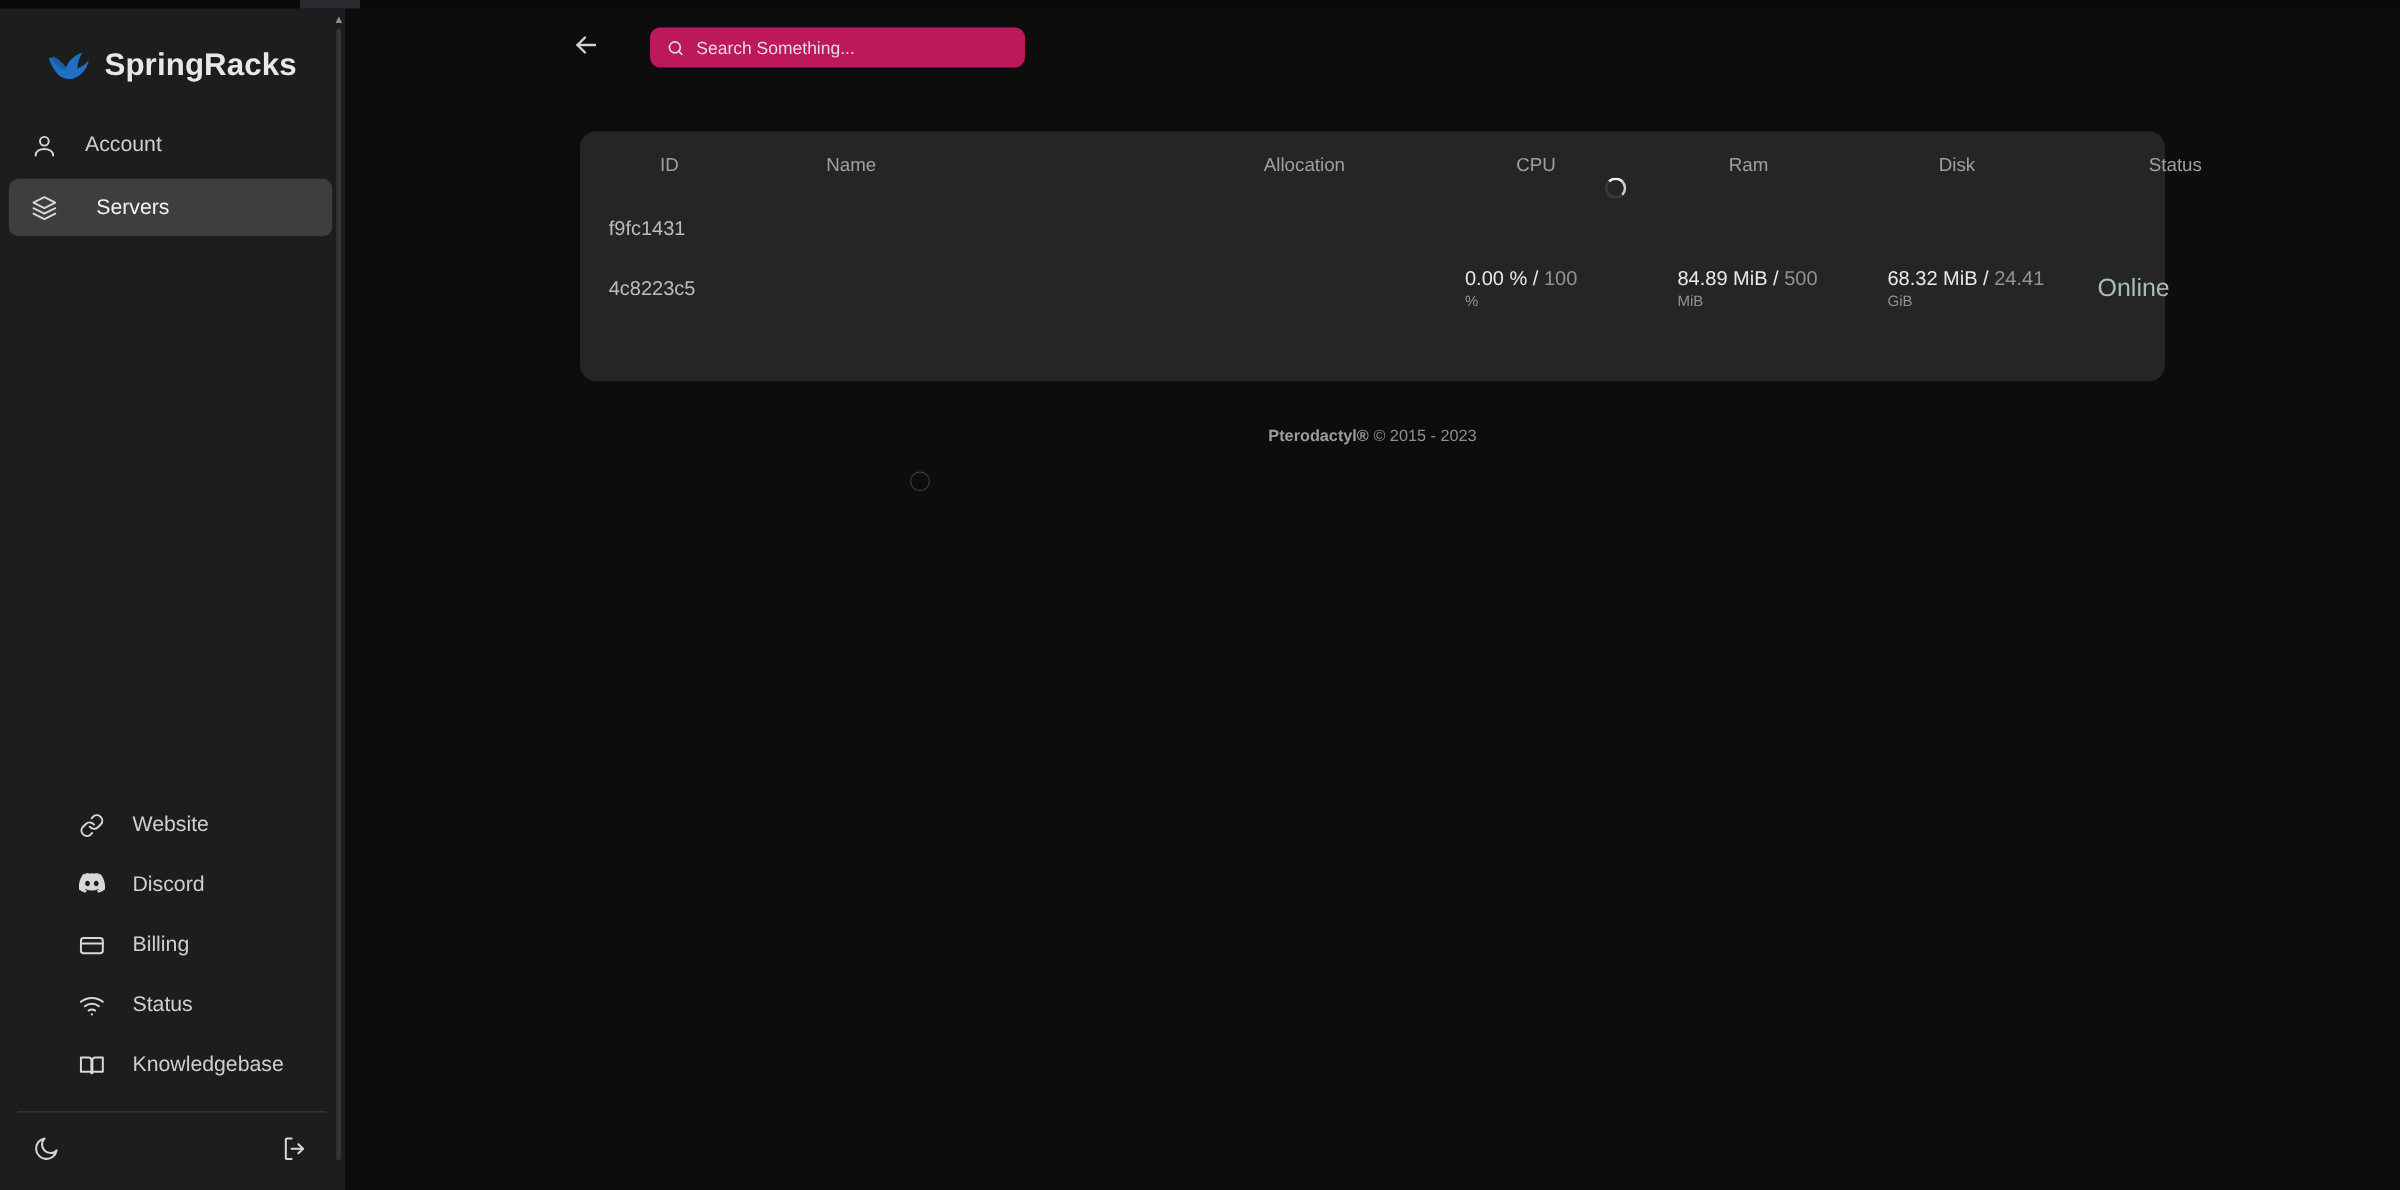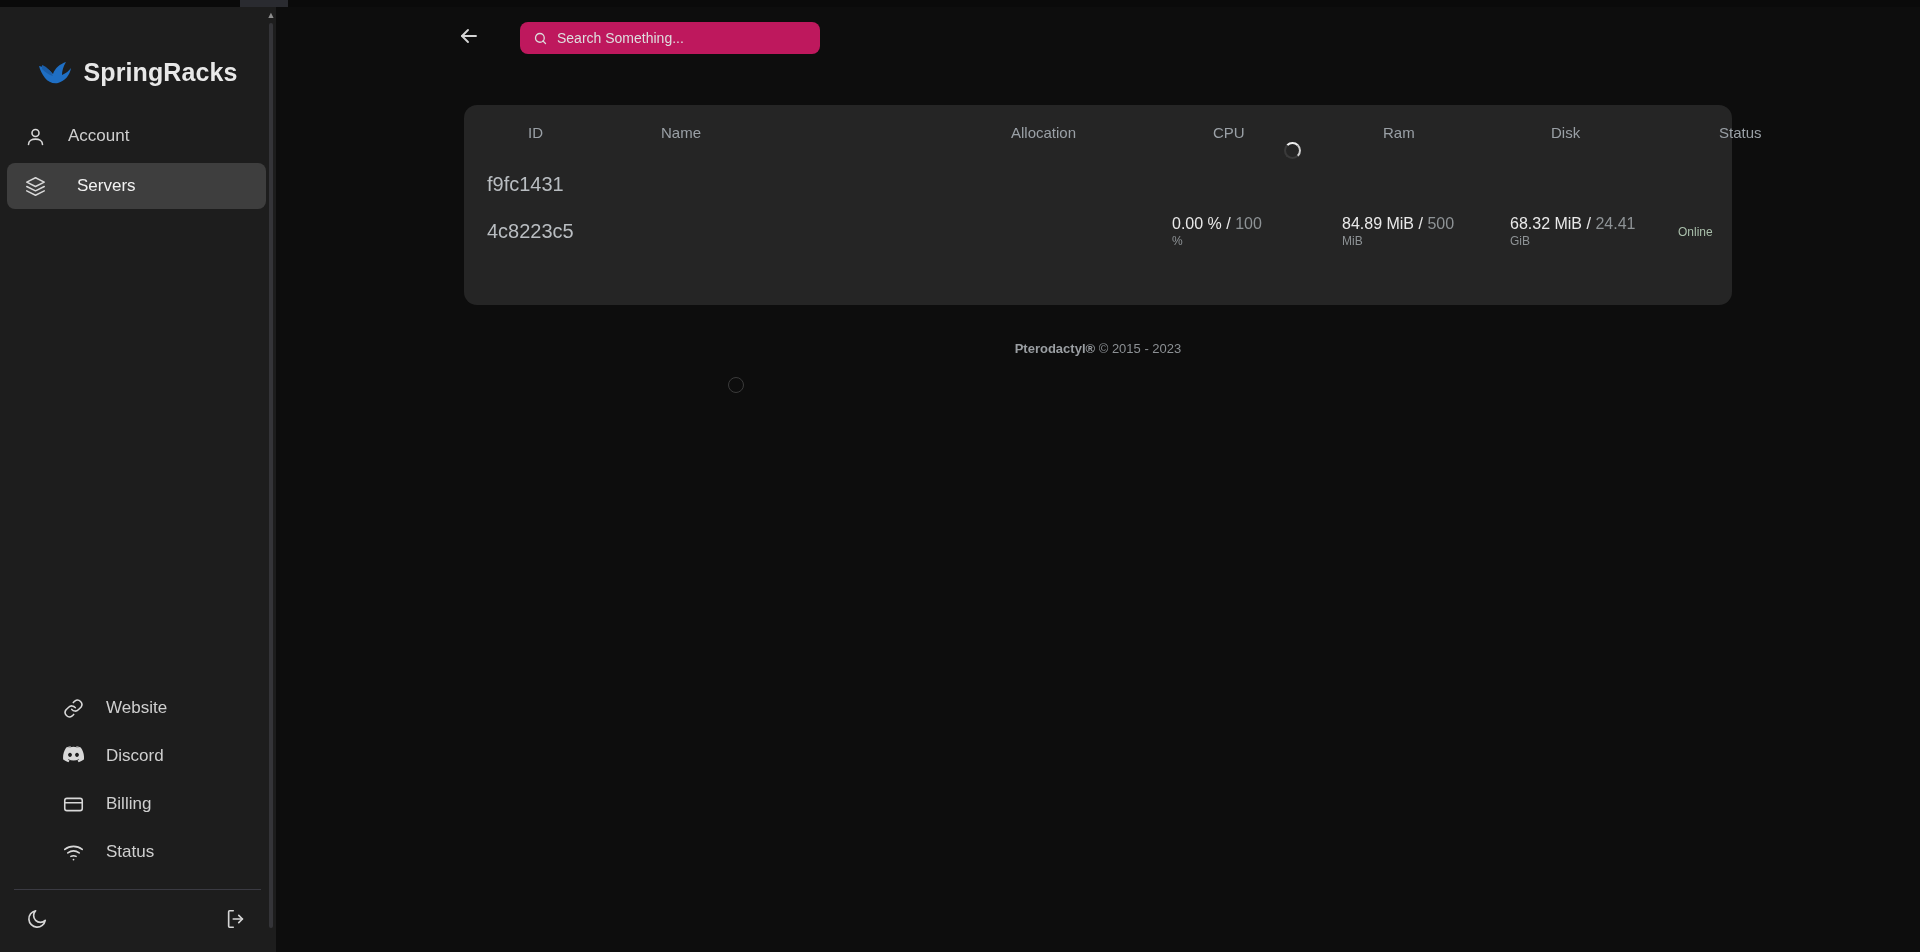--- a/index.html
+++ b/index.html
@@ -23,21 +23,21 @@
   }
 
   
   .sidebar {
     position:absolute; top:7px; left:0; width:275px; height:945px;
     background:#1d1d1d;
     display:flex; flex-direction:column;
   }
   .brand {
     display:flex; align-items:center; justify-content:center;
-    gap:12px; height:78px; padding-top:12px;margin-top:20px;
+    gap:12px; height:78px; padding-top:12px;
   }
   .brand-logo { width:34px; height:26px; flex:none; }
   .brand-name {
     font-size:25px; font-weight:700; color:#e8e8e8; letter-spacing:.1px;
   }
 
   .nav-top { padding:8px 9px 0 7px; }
   .nav-item {
     display:flex; align-items:center; gap:22px;
     height:46px; padding:0 18px; border-radius:8px;
@@ -111,26 +111,26 @@
     grid-template-columns:133px 350px 202px 170px 168px 168px 77px;
     align-items:center;
     padding:0 23px;
   }
   .row-head { height:55px;margin-left:41px; }
   .row-head .cell { color:#9aa0a6; font-size:15px; }
   .row-body { height:47px; }
   .row-body.r1 { height:48px; }
 
   .cell { white-space:nowrap; }
-  .cell.c-id { color:#b9bdc1; font-size:20px; }
+  .cell.c-id { color:#b9bdc1; font-size:16px; }
   .cell.c-stat { color:#e9e9e9; font-size:16px; }
   .cell.c-stat .unit-big { color:#e9e9e9; }
   .cell.c-stat .sub { color:#8e9396; font-size:16px; }
   .cell.c-stat .sub-line { display:block; color:#8e9396; font-size:12px; margin-top:1px; }
-  .cell.c-status { color:#a9bfab; font-size:12px; }
+  .cell.c-status { color:#a9bfab; font-size:20px; }
 
   
   .spinner {
     position:absolute; left:820px; top:-18px;
     width:17px; height:17px; border-radius:50%;
     border:2.4px solid #3a3a3a;
     border-top-color:#f0f0f0; border-right-color:#cfcfcf;
   }
 
   
@@ -231,20 +231,29 @@
           <svg viewBox="0 0 24 24" width="21" height="21" fill="none" stroke="currentColor" stroke-width="1.8" stroke-linecap="round" stroke-linejoin="round">
             <path d="M2 8.5a16 16 0 0 1 20 0"></path>
               <path d="M5.5 12.5a11 11 0 0 1 13 0"></path>
             <path d="M9 16.5a6 6 0 0 1 6 0"></path>
               <circle cx="12" cy="20" r="1" fill="currentColor" stroke="none"></circle>
           </svg>
         </span>
         <span>Status</span>
       </div>
 
+      <div class="nav-item">
+        <span class="ico">
+          <svg viewBox="0 0 24 24" width="21" height="21" fill="none" stroke="currentColor" stroke-width="1.8" stroke-linecap="round" stroke-linejoin="round">
+            <path d="M2 4.5h7a2.5 2.5 0 0 1 2.5 2.5v12A2 2 0 0 0 9.5 17.5H2Z"></path>
+            <path d="M22 4.5h-7A2.5 2.5 0 0 0 12.5 7v12A2 2 0 0 1 14.5 17.5H22Z"></path>
+          </svg>
+        </span>
+        <span>Knowledgebase</span>
+      </div>
 
     </div>
 
     <div class="sidebar-divider"></div>
 
     <div class="sidebar-footer">
       <span class="footer-ico">
         <svg viewBox="0 0 24 24" width="22" height="22" fill="none" stroke="currentColor" stroke-width="1.8" stroke-linecap="round" stroke-linejoin="round">
           <path d="M21 13.5A9 9 0 1 1 10.5 3a7 7 0 0 0 10.5 10.5Z"></path>
         </svg>

